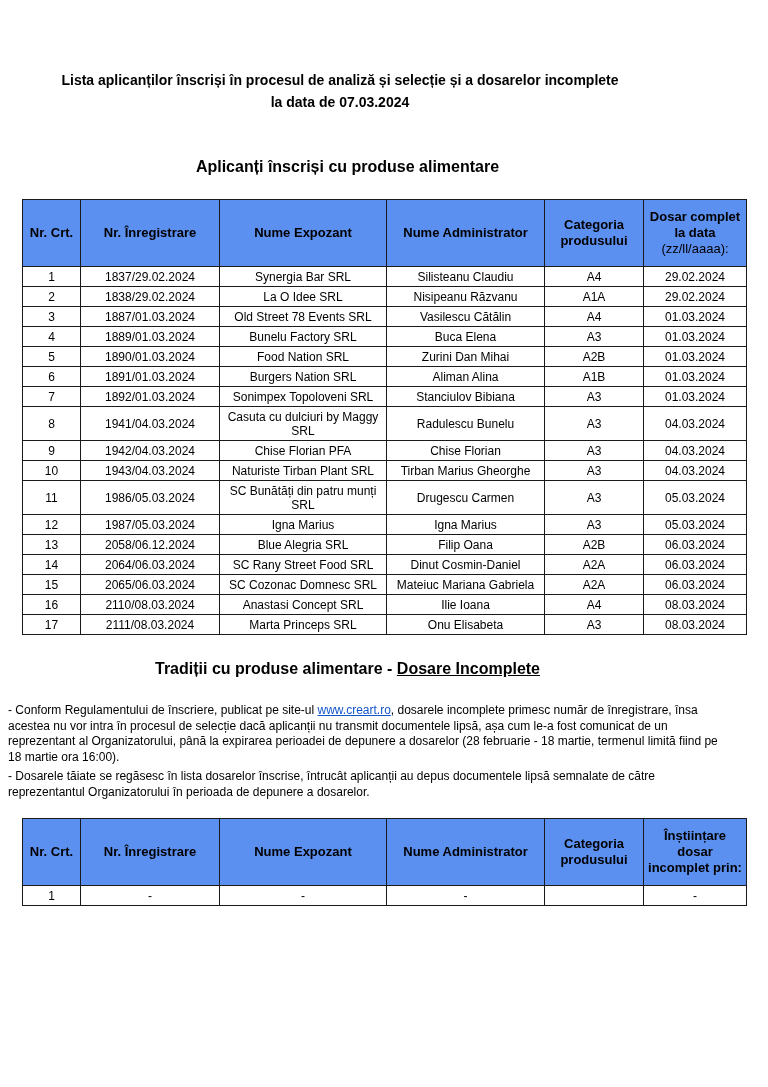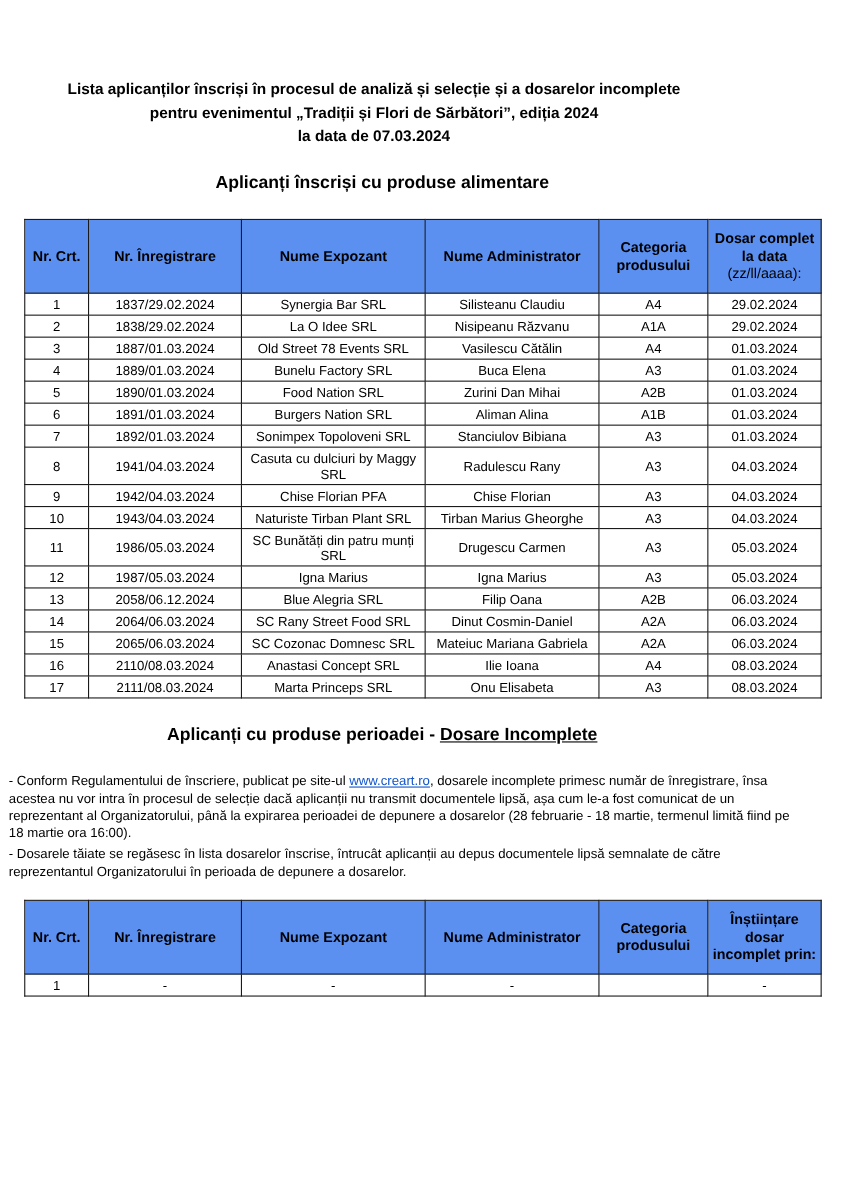--- a/index.html
+++ b/index.html
@@ -42,21 +42,20 @@
   }
   .notes p { margin: 0 0 4px 0; }
   .notes a { color: #1155cc; text-decoration: underline; }
   .sub { font-weight: normal; }
 </style>
 </head>
 <body>
 
 <div class="title-block">
   <div>Lista aplicanților înscriși în procesul de analiză și selecție și a dosarelor incomplete</div>
-  <div>pentru evenimentul „Tradiții și Flori de Sărbători”, ediția 2024</div>
   <div>la data de 07.03.2024</div>
 </div>
 
 <div class="section-title" id="sec1">Aplicanți înscriși cu produse alimentare</div>
 
 <table class="grid" id="t1">
   <colgroup>
     <col style="width:58px">
       <col style="width:139px">
       <col style="width:167px">
@@ -131,21 +130,21 @@
         <td>1892/01.03.2024</td>
         <td>Sonimpex Topoloveni SRL</td>
         <td>Stanciulov Bibiana</td>
         <td>A3</td>
         <td>01.03.2024</td>
       </tr>
       <tr class="tall">
         <td>8</td>
         <td>1941/04.03.2024</td>
         <td>Casuta cu dulciuri by Maggy SRL</td>
-        <td>Radulescu Rany</td>
+        <td>Radulescu Bunelu</td>
         <td>A3</td>
         <td>04.03.2024</td>
       </tr>
       <tr>
         <td>9</td>
         <td>1942/04.03.2024</td>
         <td>Chise Florian PFA</td>
         <td>Chise Florian</td>
         <td>A3</td>
         <td>04.03.2024</td>
@@ -211,21 +210,21 @@
         <td>2111/08.03.2024</td>
         <td>Marta Princeps SRL</td>
         <td>Onu Elisabeta</td>
         <td>A3</td>
         <td>08.03.2024</td>
       </tr>
     </tbody>
 </table>
 
 <div class="section-title" id="sec2">
-  <span>Aplicanți cu produse perioadei - </span><span class="underline">Dosare Incomplete</span>
+  <span>Tradiții cu produse alimentare - </span><span class="underline">Dosare Incomplete</span>
 </div>
 
 <div class="notes">
   <p><span>- Conform Regulamentului de înscriere, publicat pe site-ul </span><a href="www.creart.ro">www.creart.ro</a><span>, dosarele incomplete primesc număr de înregistrare, însa acestea nu vor intra în procesul de selecție dacă aplicanții nu transmit documentele lipsă, așa cum le-a fost comunicat de un reprezentant al Organizatorului, până la expirarea perioadei de depunere a dosarelor (28 februarie - 18 martie, termenul limită fiind pe 18 martie ora 16:00).</span></p>
   <p>- Dosarele tăiate se regăsesc în lista dosarelor înscrise, întrucât aplicanții au depus documentele lipsă semnalate de către reprezentantul Organizatorului în perioada de depunere a dosarelor.</p>
 </div>
 
 <table class="grid" id="t2">
   <colgroup>
     <col style="width:58px">

